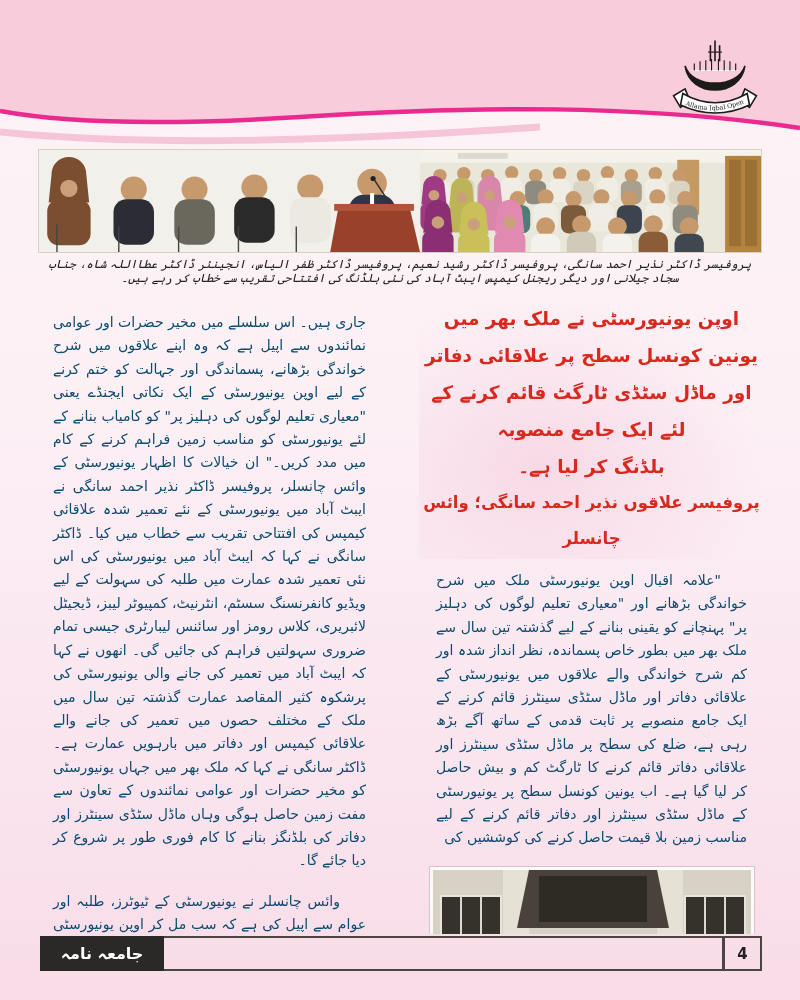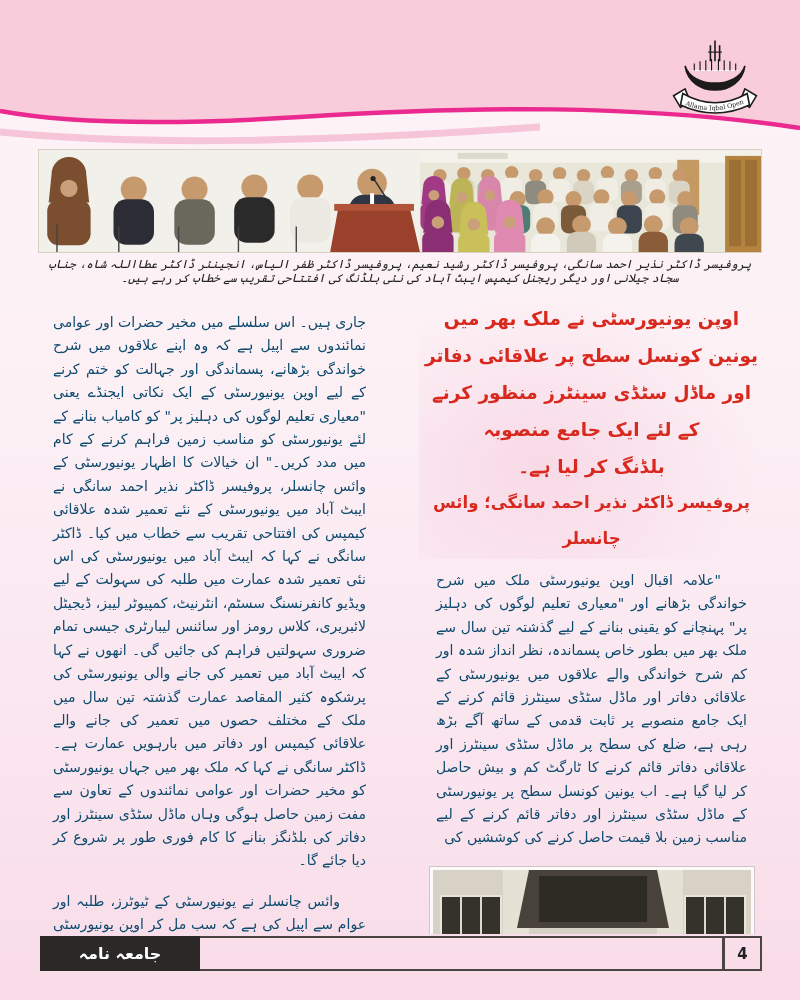--- a/index.html
+++ b/index.html
@@ -45,21 +45,21 @@
   .bottom-photo{
     margin:10px auto 0 auto;width:318px;height:214px;background:#d8d2c6;
     border:3px solid #fdfbfa;box-shadow:0 0 0 1px #d4c4c9;
   }
   .bottom-photo svg{display:block;width:100%;height:100%;}
   .footer{
     position:absolute;top:936px;left:40px;width:722px;height:35px;
     display:flex;align-items:stretch;
   }
   .footer-brand{
-    width:160px;background:#2b2928;color:#fff;display:flex;
+    width:124px;background:#2b2928;color:#fff;display:flex;
     align-items:center;justify-content:center;font-size:16px;font-weight:bold;direction:rtl;
   }
   .footer-rule{
     flex:1;border:2px solid #4a4442;border-left:none;box-sizing:border-box;display:flex;
   }
   .footer-space{flex:1;}
   .footer-page{
     width:38px;border-right:2px solid #4a4442;border-left:3px solid #4a4442;box-sizing:border-box;
     display:flex;align-items:center;justify-content:center;
     font-size:15px;font-weight:bold;color:#222;
@@ -185,23 +185,23 @@
     </g>
   </svg>
 </div>
 <div class="top-caption">پروفیسر ڈاکٹر نذیر احمد سانگی، پروفیسر ڈاکٹر رشید نعیم، پروفیسر ڈاکٹر ظفر الیاس، انجینئر ڈاکٹر عطااللہ شاہ، جناب سجاد جیلانی اور دیگر ریجنل کیمپس ایبٹ آباد کی نئی بلڈنگ کی افتتاحی تقریب سے خطاب کر رہے ہیں۔</div>
 
 <div class="columns">
 
   <div class="col col-right">
     <div class="headline">
       <span class="hl-line">اوپن یونیورسٹی نے ملک بھر میں یونین کونسل سطح پر علاقائی دفاتر</span>
-      <span class="hl-line">اور ماڈل سٹڈی سینٹرز منظور کرنے کے لئے ایک جامع منصوبہ</span>
+      <span class="hl-line">اور ماڈل سٹڈی ٹارگٹ قائم کرنے کے لئے ایک جامع منصوبہ</span>
       <span class="hl-line">بلڈنگ کر لیا ہے۔</span>
-      <span class="hl-byline">پروفیسر ڈاکٹر نذیر احمد سانگی؛ وائس چانسلر</span>
+      <span class="hl-byline">پروفیسر علاقوں نذیر احمد سانگی؛ وائس چانسلر</span>
     </div>
     <p class="body-text right-para indent">"علامہ اقبال اوپن یونیورسٹی ملک میں شرح خواندگی بڑھانے اور "معیاری تعلیم لوگوں کی دہلیز پر" پہنچانے کو یقینی بنانے کے لیے گذشتہ تین سال سے ملک بھر میں بطور خاص پسماندہ، نظر انداز شدہ اور کم شرح خواندگی والے علاقوں میں یونیورسٹی کے علاقائی دفاتر اور ماڈل سٹڈی سینٹرز قائم کرنے کے ایک جامع منصوبے پر ثابت قدمی کے ساتھ آگے بڑھ رہی ہے، ضلع کی سطح پر ماڈل سٹڈی سینٹرز اور علاقائی دفاتر قائم کرنے کا ٹارگٹ کم و بیش حاصل کر لیا گیا ہے۔ اب یونین کونسل سطح پر یونیورسٹی کے ماڈل سٹڈی سینٹرز اور دفاتر قائم کرنے کے لیے مناسب زمین بلا قیمت حاصل کرنے کی کوششیں کی</p>
 
     <div class="bottom-photo">
       <svg viewBox="0 0 318 214" preserveAspectRatio="none">
         <defs>
           <g id="man2">
             <circle cx="0" cy="0" r="4.5" fill="#c79a6e"></circle>
             <rect x="-7" y="3.5" width="14" height="16" rx="4.5" fill="currentColor"></rect>
           </g>

